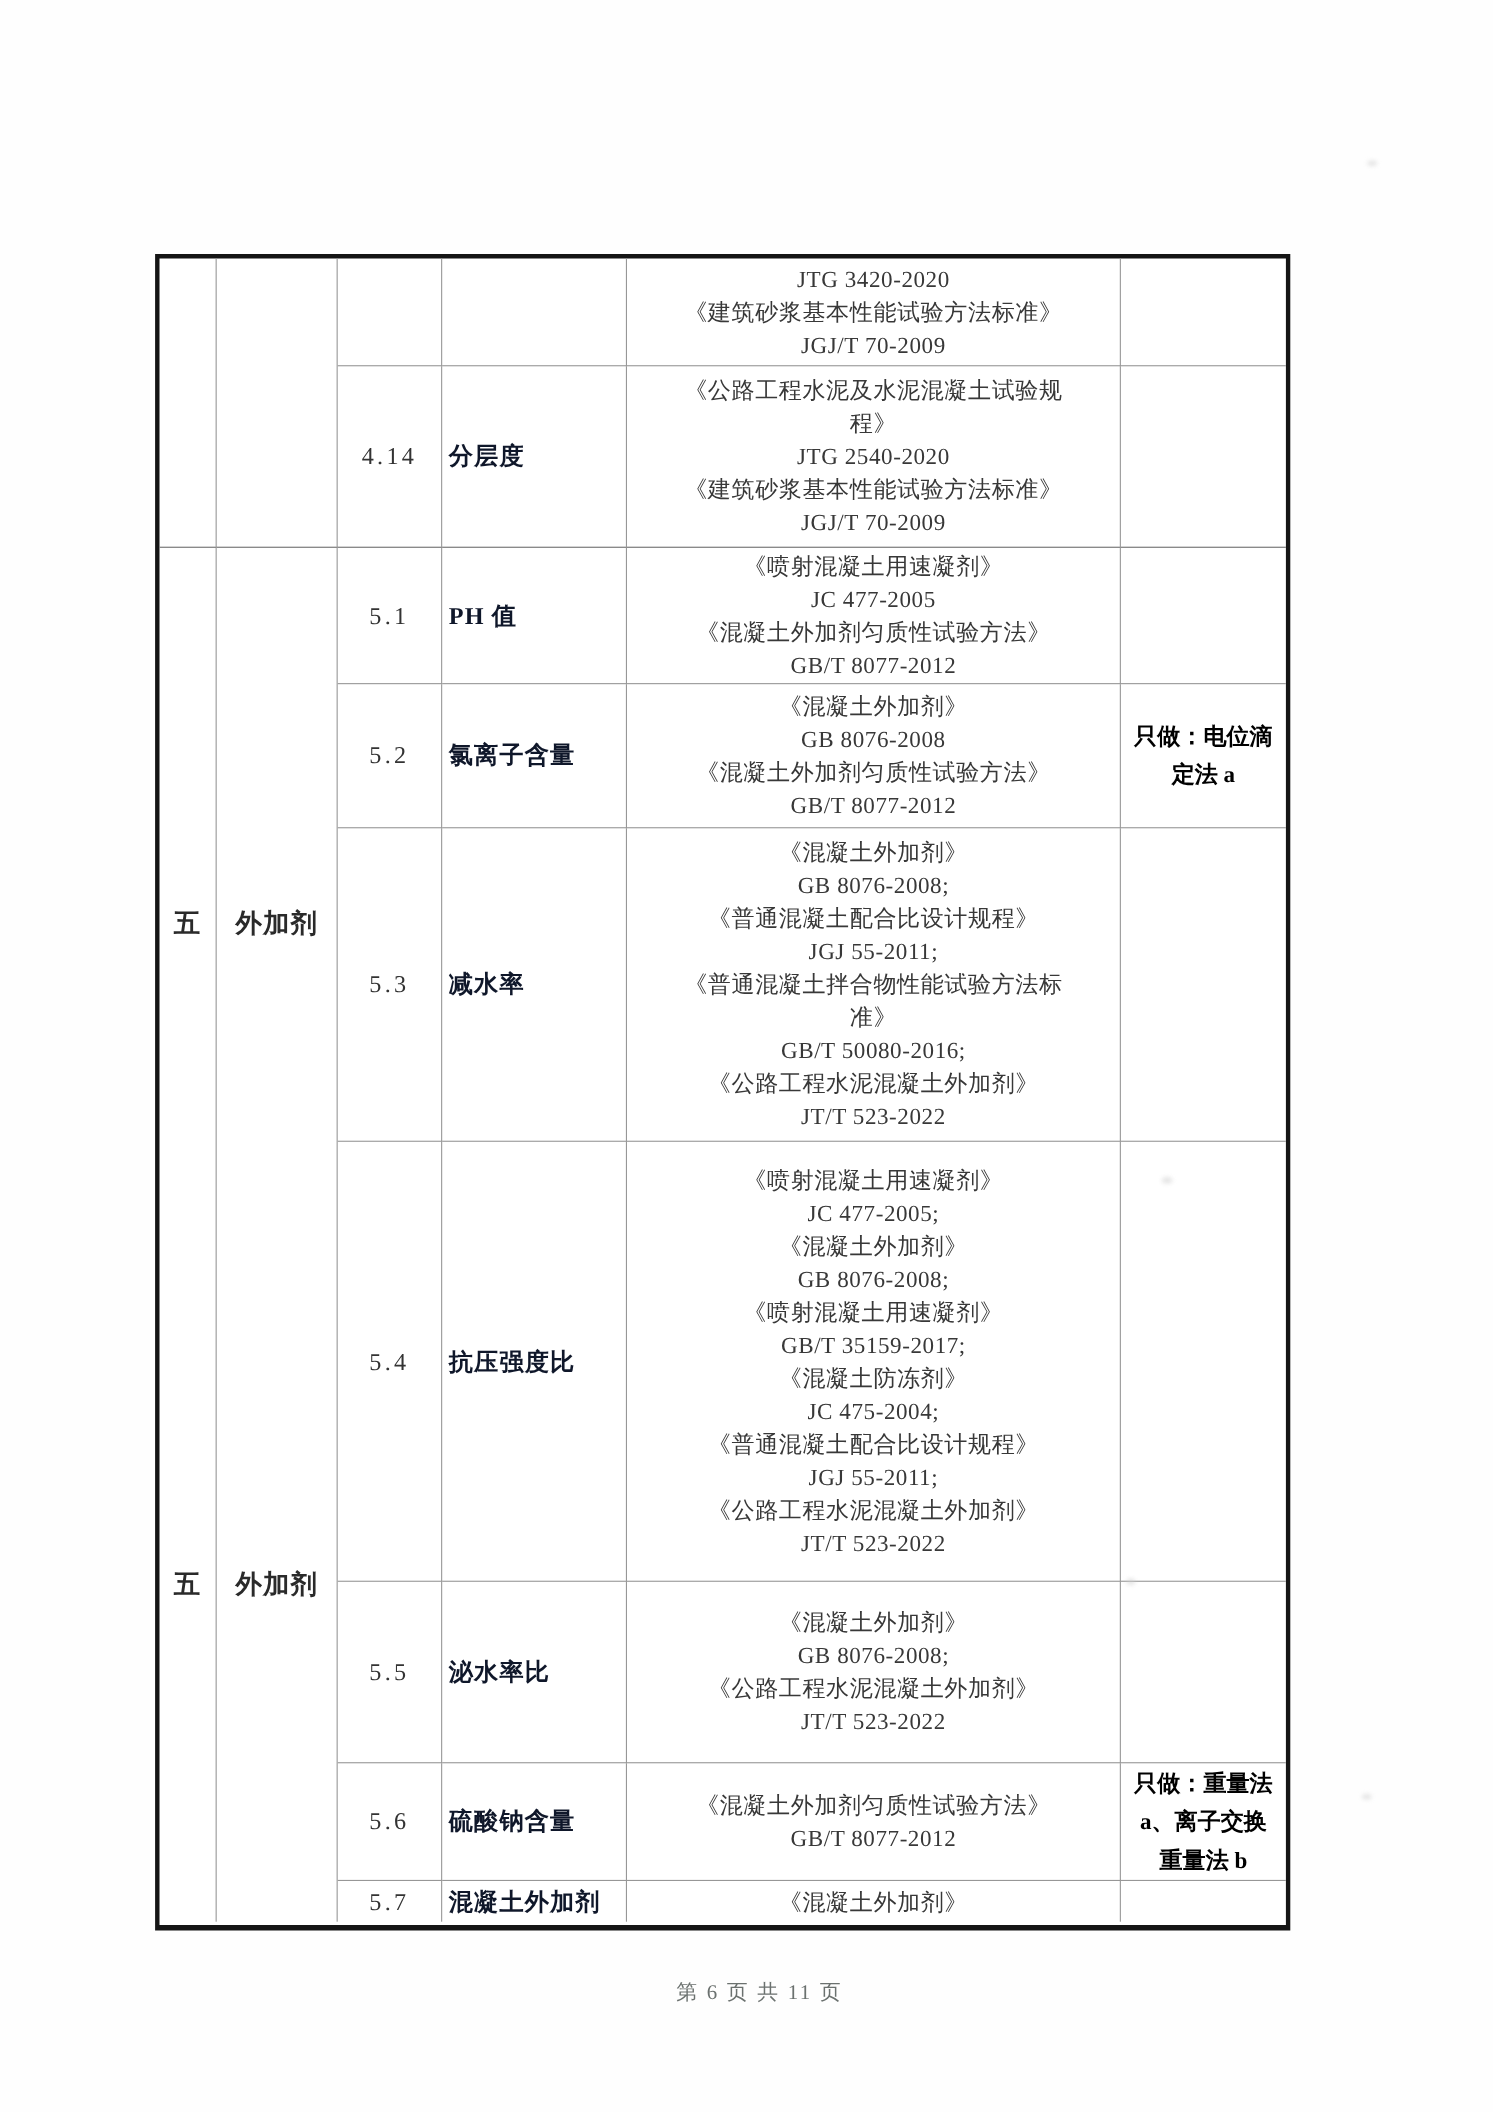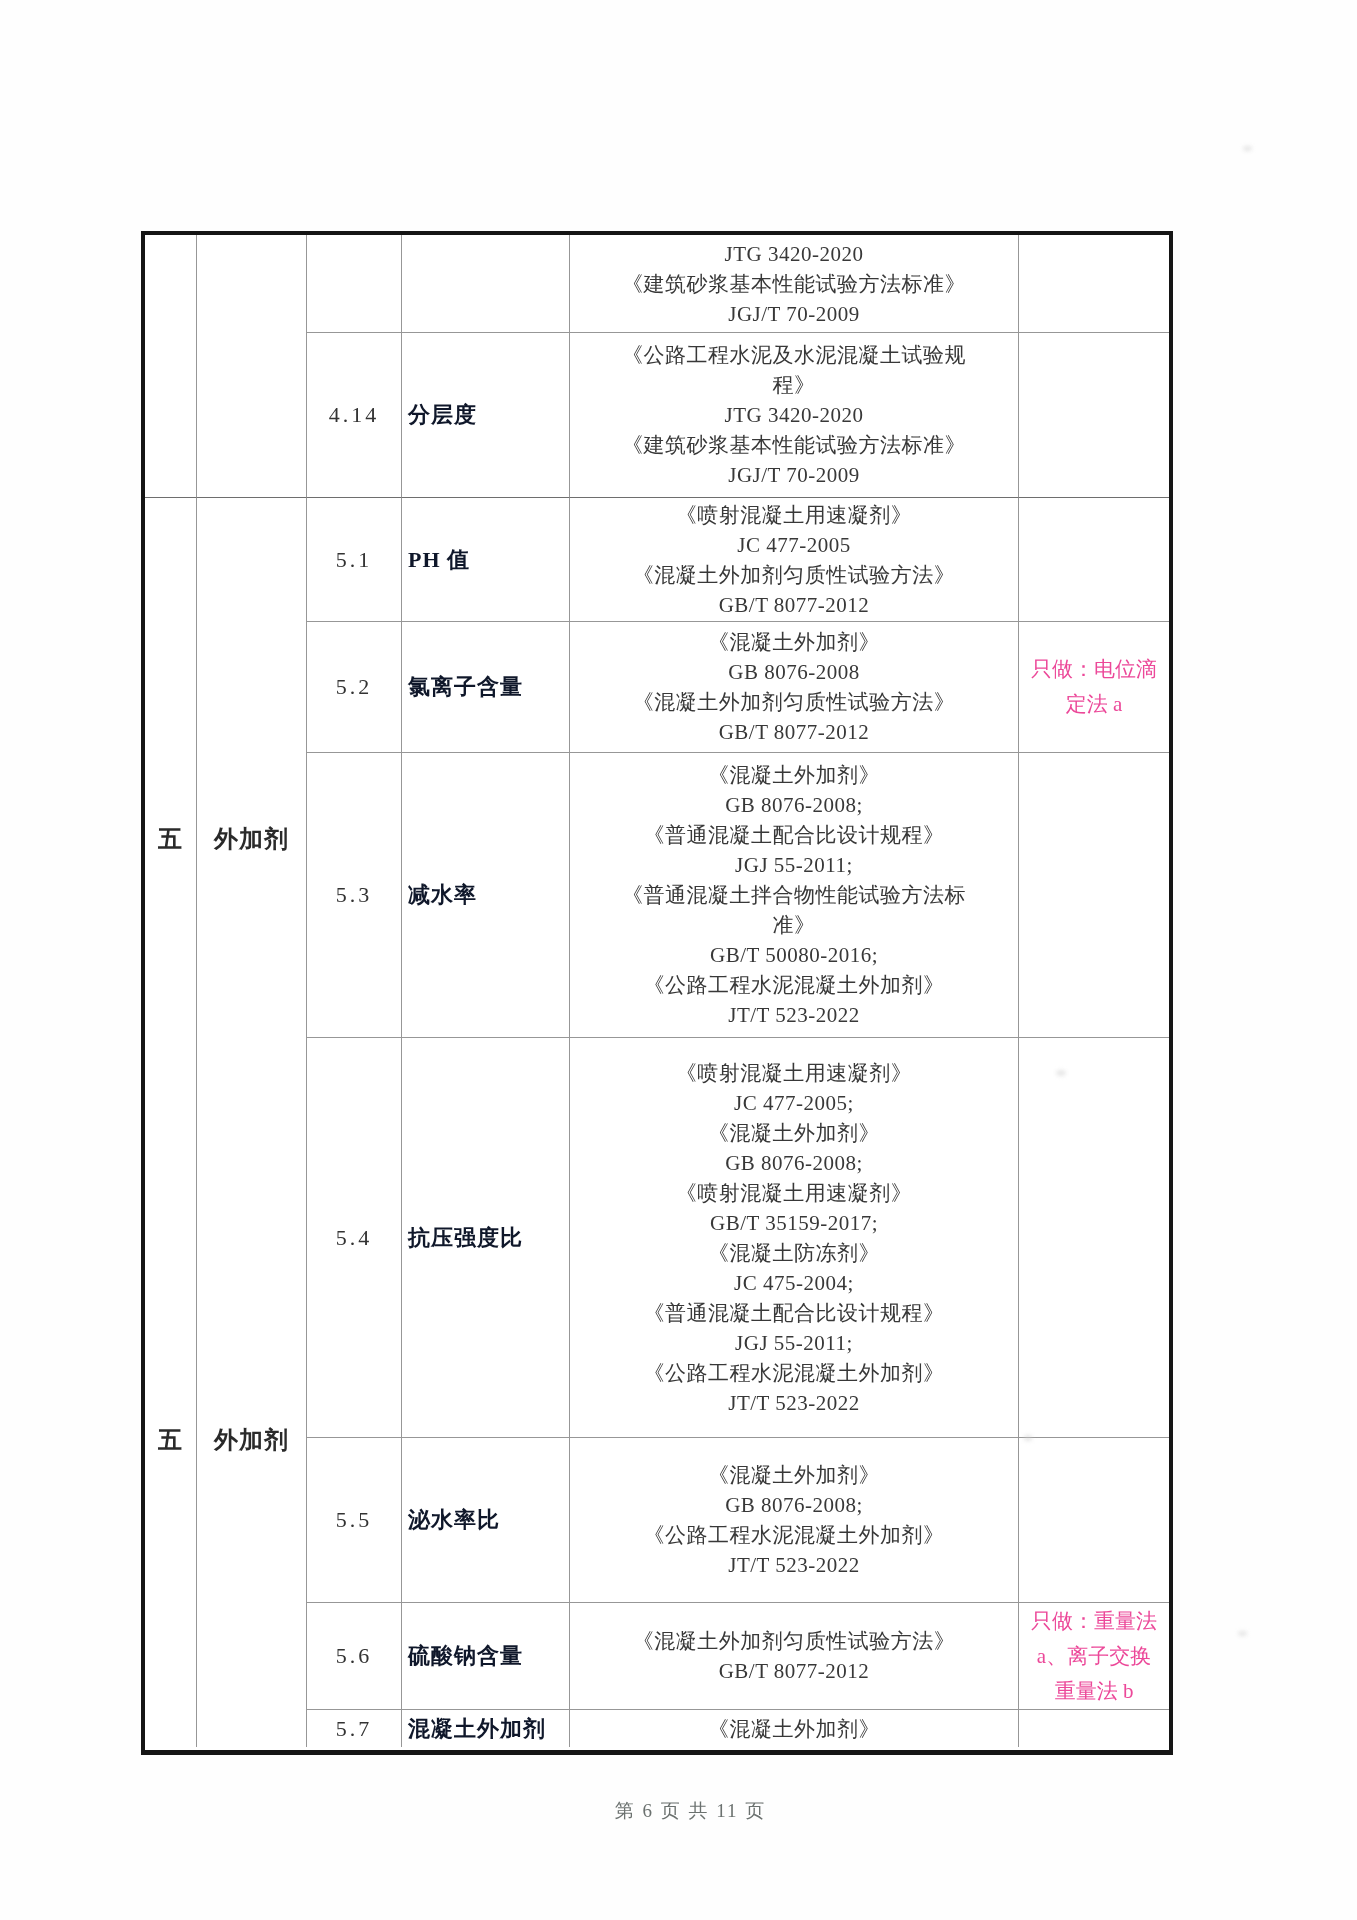--- a/index.html
+++ b/index.html
@@ -33,21 +33,21 @@
   .c-name{
     justify-content:flex-start;padding-left:6px;
     font-size:22px;font-weight:700;letter-spacing:1px;color:#0f172a;
   }
   .c-meth{
     font-size:21px;line-height:30px;text-align:center;
     white-space:pre-line;color:#383838;letter-spacing:.5px;
   }
   .c-note{
     font-size:21px;line-height:35px;text-align:center;
-    white-space:pre-line;font-weight:400;color:#ec4899;
+    white-space:pre-line;font-weight:700;color:#000000;
   }
   .sec-label{
     position:absolute;left:0;width:100%;text-align:center;
     transform:translateY(-50%);
     font-size:24px;font-weight:600;letter-spacing:1px;color:#2a2a2a;
   }
   .sec-label.pos1{top:27.3%;}
   .sec-label.pos2{top:75.4%;}
   .footer{
     position:absolute;left:12px;top:1798px;width:100%;
@@ -76,21 +76,21 @@
   <div class="cell c-name" style="grid-area:1/4"></div>
   <div class="cell c-meth" style="grid-area:1/5">JTG 3420-2020
 《建筑砂浆基本性能试验方法标准》
 JGJ/T 70-2009</div>
   <div class="cell c-note no-r" style="grid-area:1/6"></div>
 
   <div class="cell c-num b-dark" style="grid-area:2/3">4.14</div>
   <div class="cell c-name b-dark" style="grid-area:2/4">分层度</div>
   <div class="cell c-meth b-dark" style="grid-area:2/5">《公路工程水泥及水泥混凝土试验规
 程》
-JTG 3420-2020
+JTG 2540-2020
 《建筑砂浆基本性能试验方法标准》
 JGJ/T 70-2009</div>
   <div class="cell c-note b-dark no-r" style="grid-area:2/6"></div>
 
   <div class="cell c-num" style="grid-area:3/3">5.1</div>
   <div class="cell c-name" style="grid-area:3/4">PH 值</div>
   <div class="cell c-meth" style="grid-area:3/5">《喷射混凝土用速凝剂》
 JC 477-2005
 《混凝土外加剂匀质性试验方法》
 GB/T 8077-2012</div>

